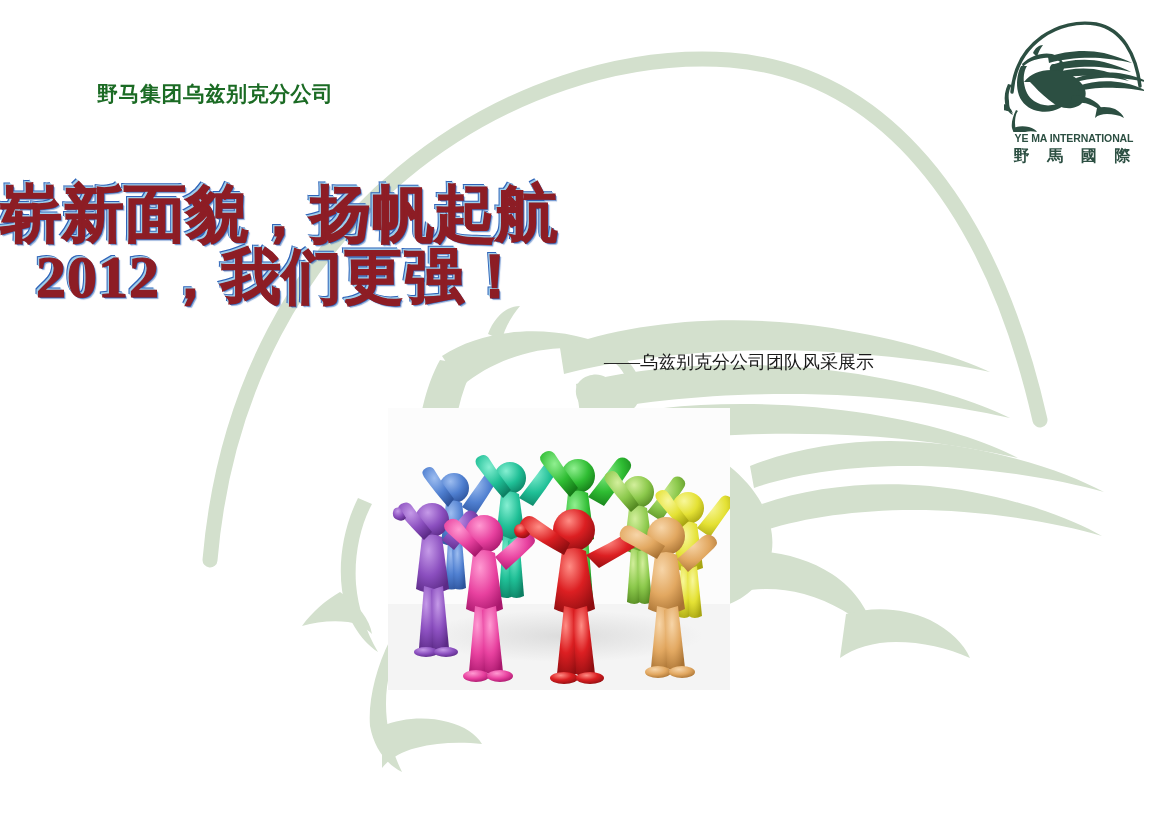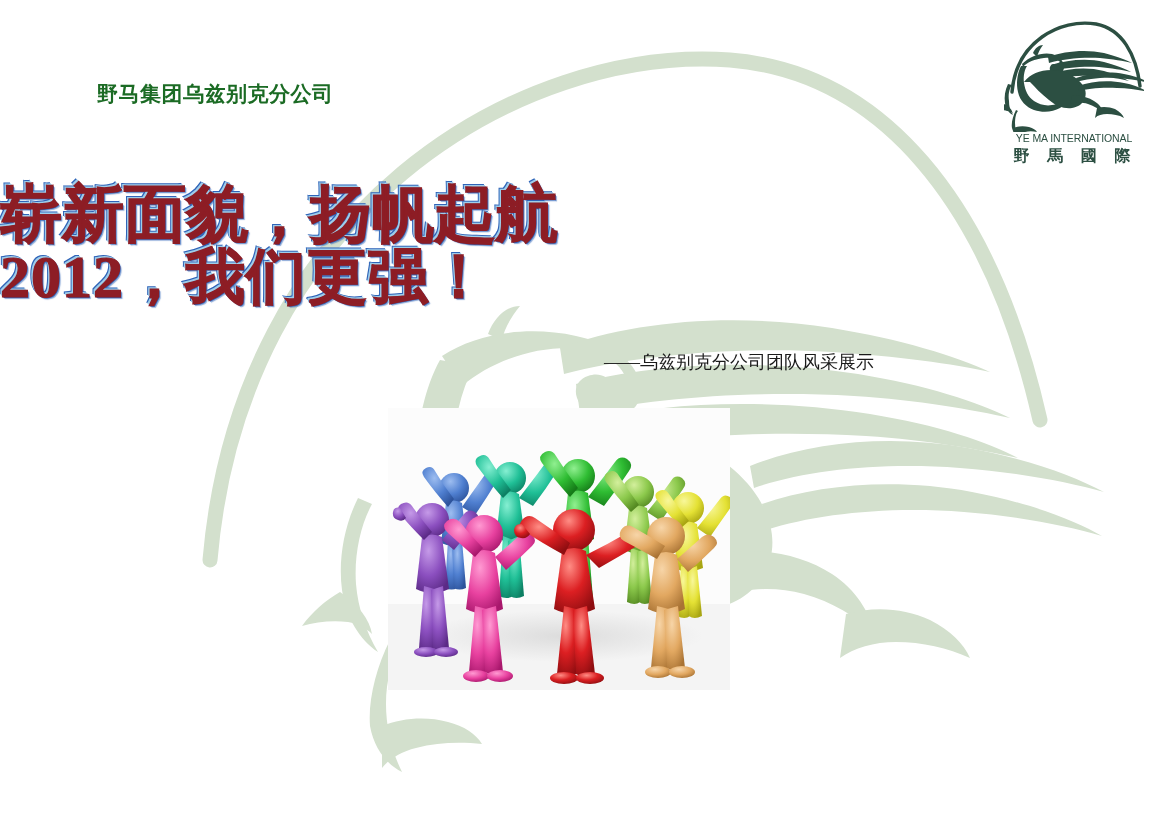--- a/index.html
+++ b/index.html
@@ -60,20 +60,21 @@
     text-shadow:
       -2px -2px 0 #9fcdea,
       -3px -3px 0 #2f64b8,
       -1px -1px 0 #9fcdea,
        1px  1px 0 #2f64b8,
        2px  2px 1px rgba(47,100,184,0.55);
   }
   #main-title .tline.line2 {
     font-size: 60px;
     letter-spacing: 1px;
+    margin-left: 36px;
   }
 
   
   #subtitle {
     position: absolute;
     left: 604px;
     top: 350px;
     font-family: "Liberation Serif", serif;
     font-size: 18px;
     color: #1b1b1b;
@@ -102,21 +103,21 @@
     height: 162px;
   }
   #logo-mark { display: block; }
   #logo-latin {
     position: absolute;
     left: 0;
     top: 120px;
     width: 140px;
     text-align: center;
     font-family: "Liberation Sans", sans-serif;
-    font-weight: normal;
+    font-weight: bold;
     font-size: 10.5px;
     letter-spacing: -0.1px;
     color: #2c4f42;
     white-space: nowrap;
   }
   #logo-cn {
     position: absolute;
     left: 0;
     top: 134px;
     width: 140px;

